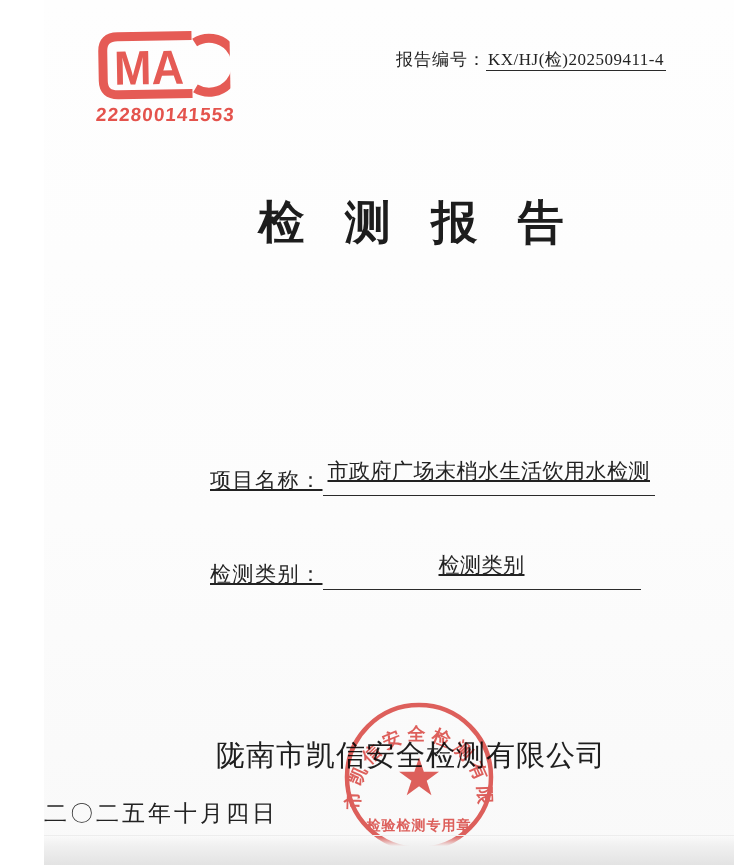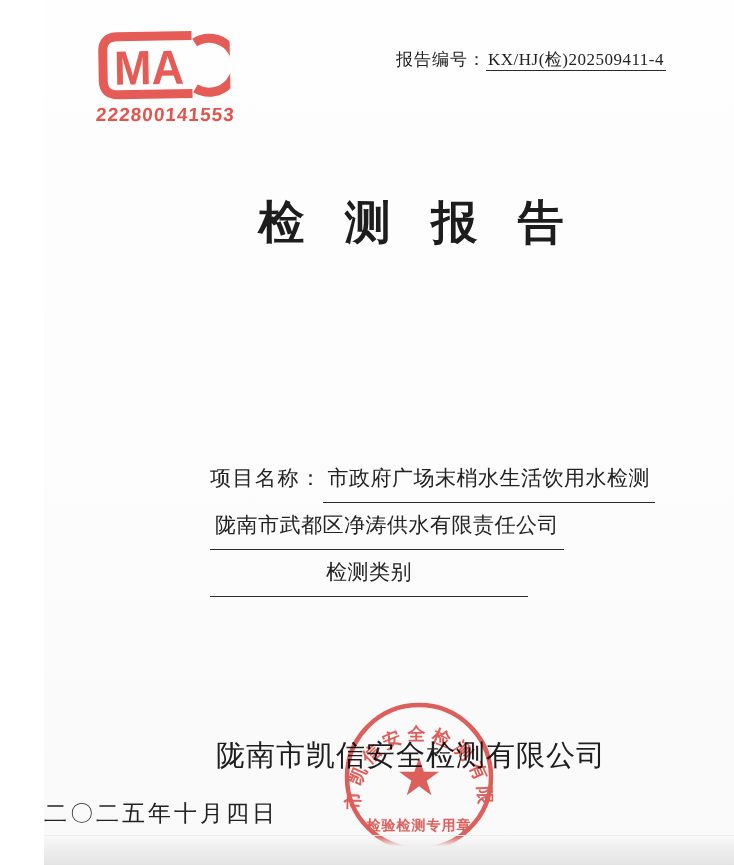--- a/index.html
+++ b/index.html
@@ -65,24 +65,25 @@
 
   
   .fields {
     position: absolute;
     left: 166px;
     top: 464px;
     font-size: 21px;
   }
   .field-row {
     display: flex;
-    align-items: flex-start;
+    align-items: flex-end;
     margin-bottom: 15px;
     height: 32px;
     white-space: nowrap;
+    text-decoration: underline;
   }
   .field-label { letter-spacing: 1.5px; padding-bottom: 2px; }
   .field-value {
     display: inline-block;
     border-bottom: 1.8px solid #2b2b2b;
     padding: 0 5px 10px 5px;
     min-width: 318px;
     text-align: center;
     letter-spacing: 0.5px;
   }
@@ -152,23 +153,23 @@
   <div class="title-row">
     <span class="title">检测报告</span>
   </div>
 
   <div class="fields">
     <div class="field-row">
       <span class="field-label">项目名称：</span>
       <span class="field-value">市政府广场末梢水生活饮用水检测</span>
     </div>
     <div class="field-row">
-      <span class="field-value">陇南市武都区净涛供水有限责任公司</span>
     </div>
     <div class="field-row">
+      <span class="field-label">检测类别：</span>
       <span class="field-value">检测类别</span>
     </div>
   </div>
 
   <div class="company-line">陇南市凯信安全检测有限公司</div>
   <div class="date-line">二〇二五年十月四日</div>
 
   <svg class="seal seal-main" width="156" height="156" viewBox="0 0 156 156">
     <circle cx="78" cy="78" r="72" fill="none" stroke="#dd4540" stroke-width="4.5"></circle>
     <defs>

